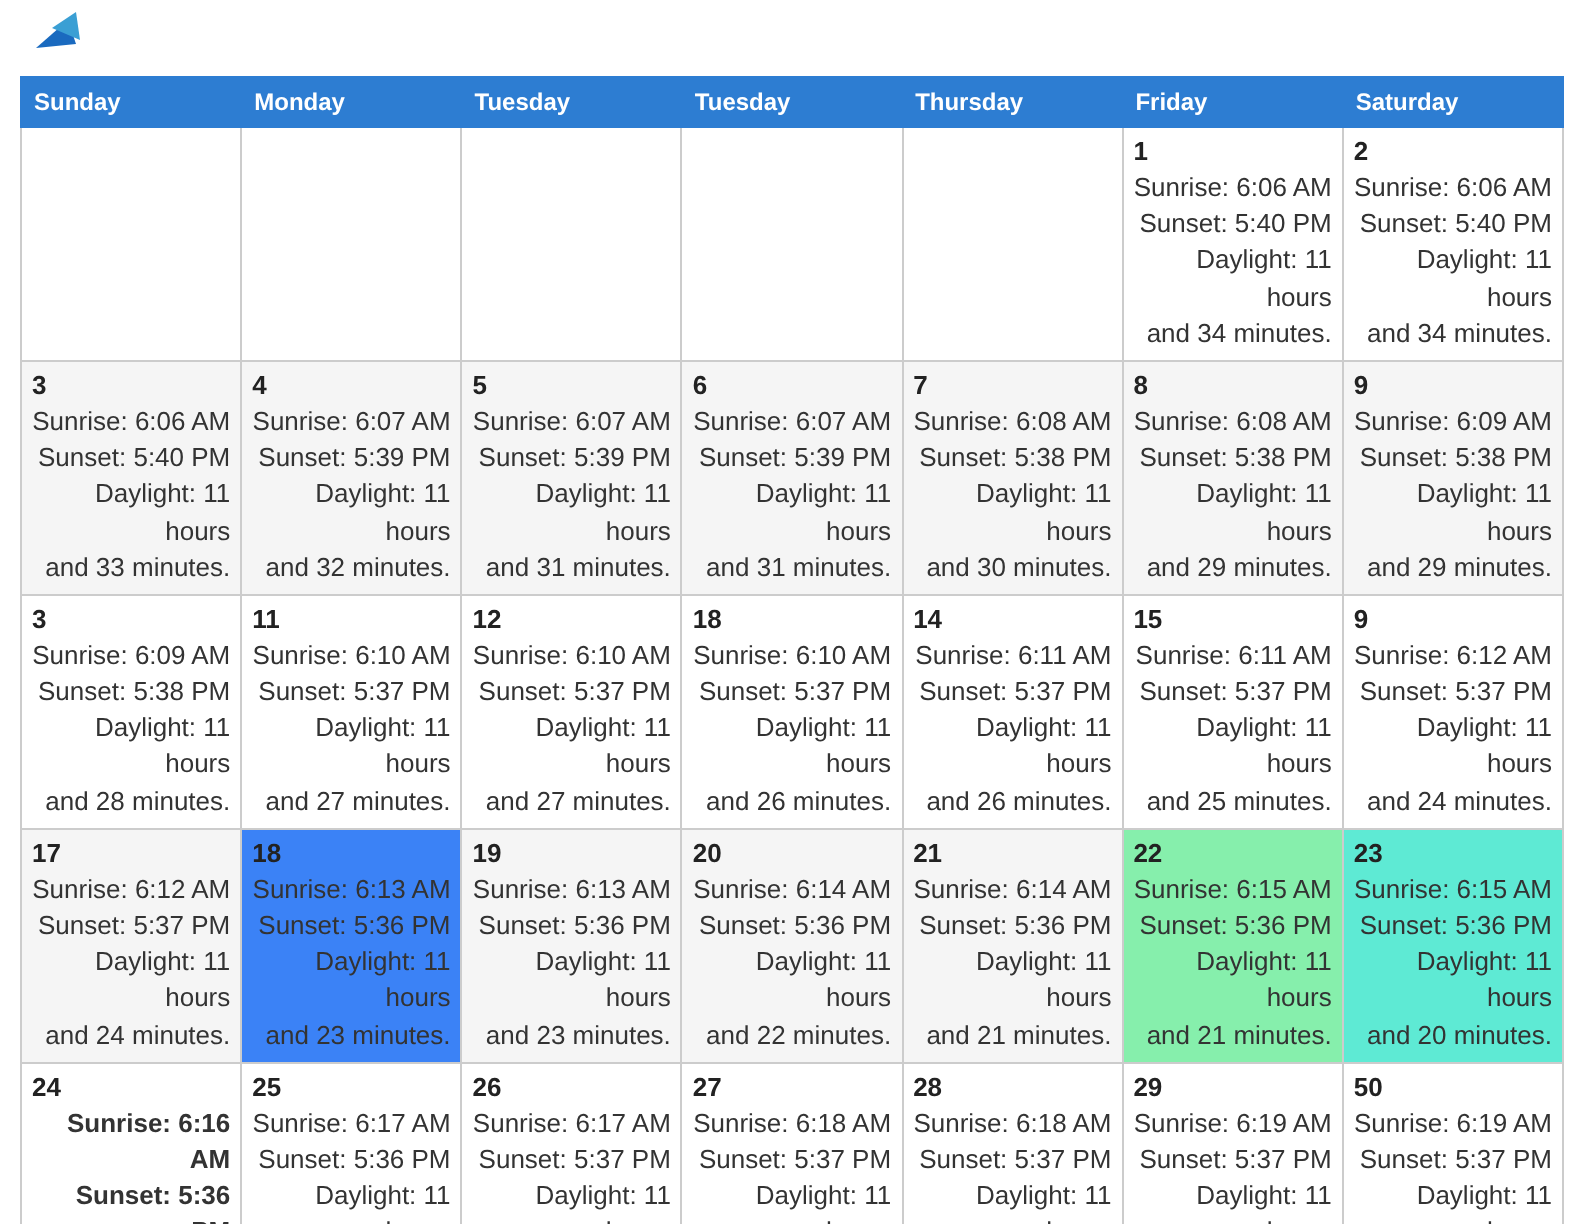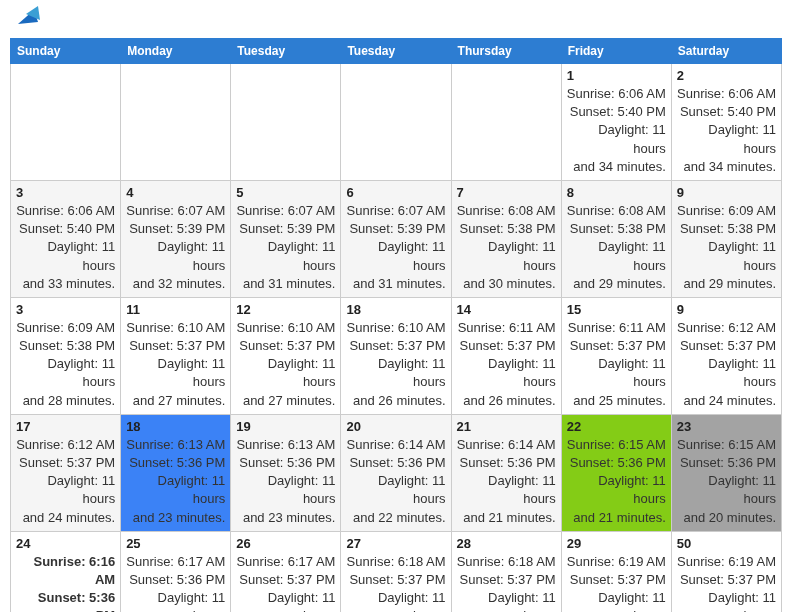--- a/index.html
+++ b/index.html
@@ -270,28 +270,28 @@
 Daylight: 11 hours
 and 22 minutes.</div>
           </td>
           <td style="background: rgb(245, 245, 245);">
             <div class="day-number">21</div>
             <div class="day-info" style="white-space: pre-line;">Sunrise: 6:14 AM
 Sunset: 5:36 PM
 Daylight: 11 hours
 and 21 minutes.</div>
           </td>
-          <td style="background: #84cc16;">
+          <td style="background: #86efac;">
             <div class="day-number">22</div>
             <div class="day-info" style="white-space: pre-line;">Sunrise: 6:15 AM
 Sunset: 5:36 PM
 Daylight: 11 hours
 and 21 minutes.</div>
           </td>
-          <td style="background: #a3a3a3;">
+          <td style="background: #5eead4;">
             <div class="day-number">23</div>
             <div class="day-info" style="white-space: pre-line;">Sunrise: 6:15 AM
 Sunset: 5:36 PM
 Daylight: 11 hours
 and 20 minutes.</div>
           </td>
         </tr>
         <tr>
           <td>
             <div class="day-number">24</div>

